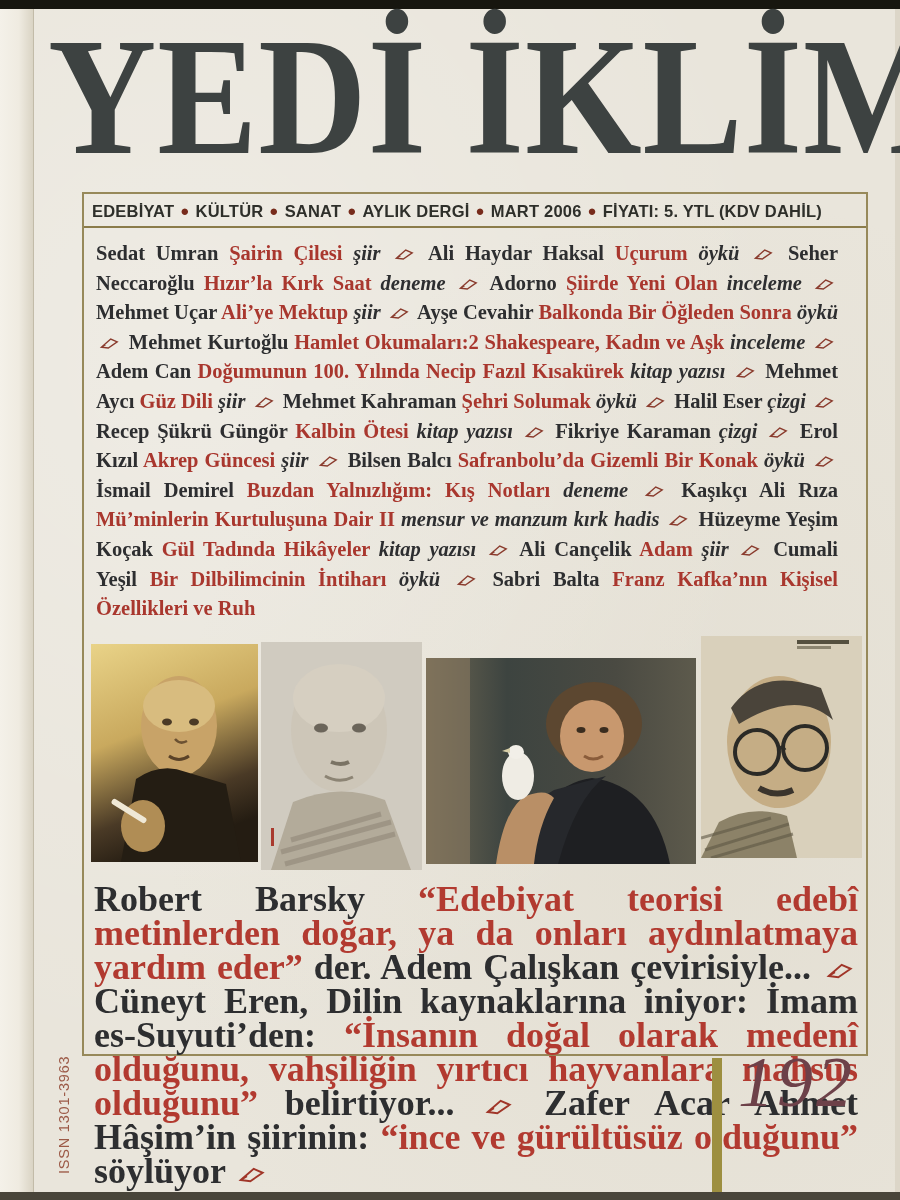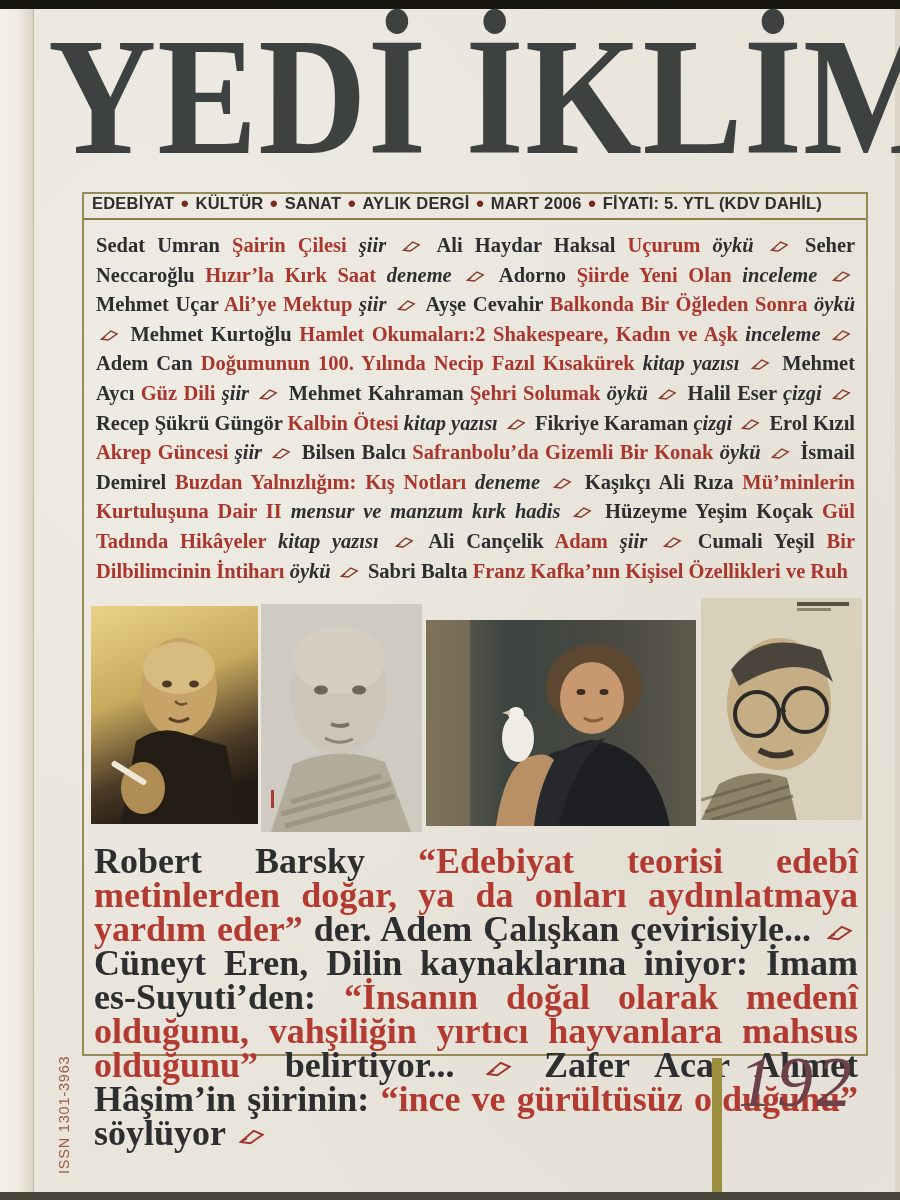--- a/index.html
+++ b/index.html
@@ -31,30 +31,30 @@
 
   
   .frame{
     position:absolute;left:82px;top:192px;width:786px;height:864px;
     border:2px solid #97895a;box-sizing:border-box;background:transparent;
   }
 
   
   .infobar{
     border-bottom:2px solid #8b7c4a;
-    padding:0 6px 5px 8px;
+    padding:8px 6px 5px 8px;
     font-family:"Liberation Sans", sans-serif;
     font-size:16.5px;font-weight:bold;color:#2e2f2a;letter-spacing:.2px;
     white-space:nowrap;
   }
   .infobar .bullet{color:#772b1b;font-size:15px;margin:0 6px;position:relative;top:-1px;}
 
   
   .contents{
-    padding:11px 11px 0 12px;
+    padding:11px 28px 0 12px;
     font-size:20.5px;font-weight:bold;line-height:29.6px;
     text-align:justify;color:#2d2e30;
   }
   .seg-a{color:#2d2e30;}
   .seg-t{color:#a9372e;}
   .seg-g{color:#2d2e30;font-style:italic;}
   .penicon{display:inline-block;vertical-align:-1px;margin:0 3px;}
 
   
   .photos{

